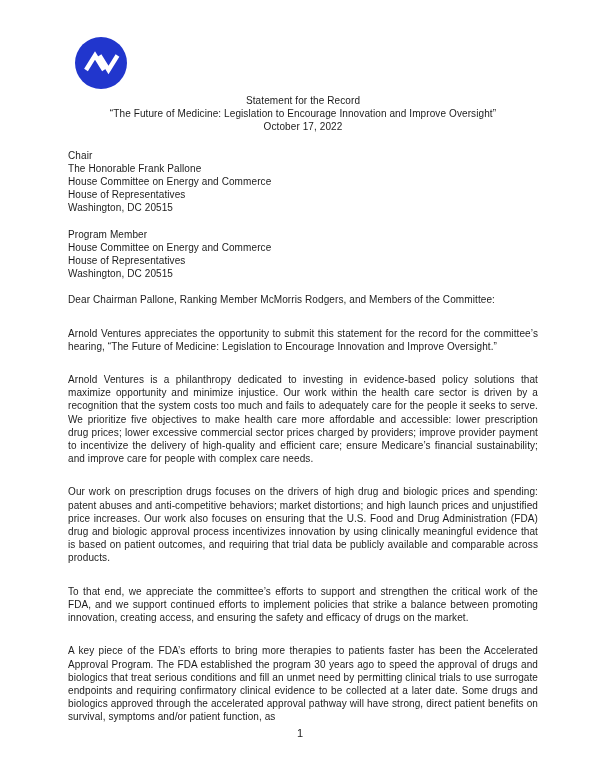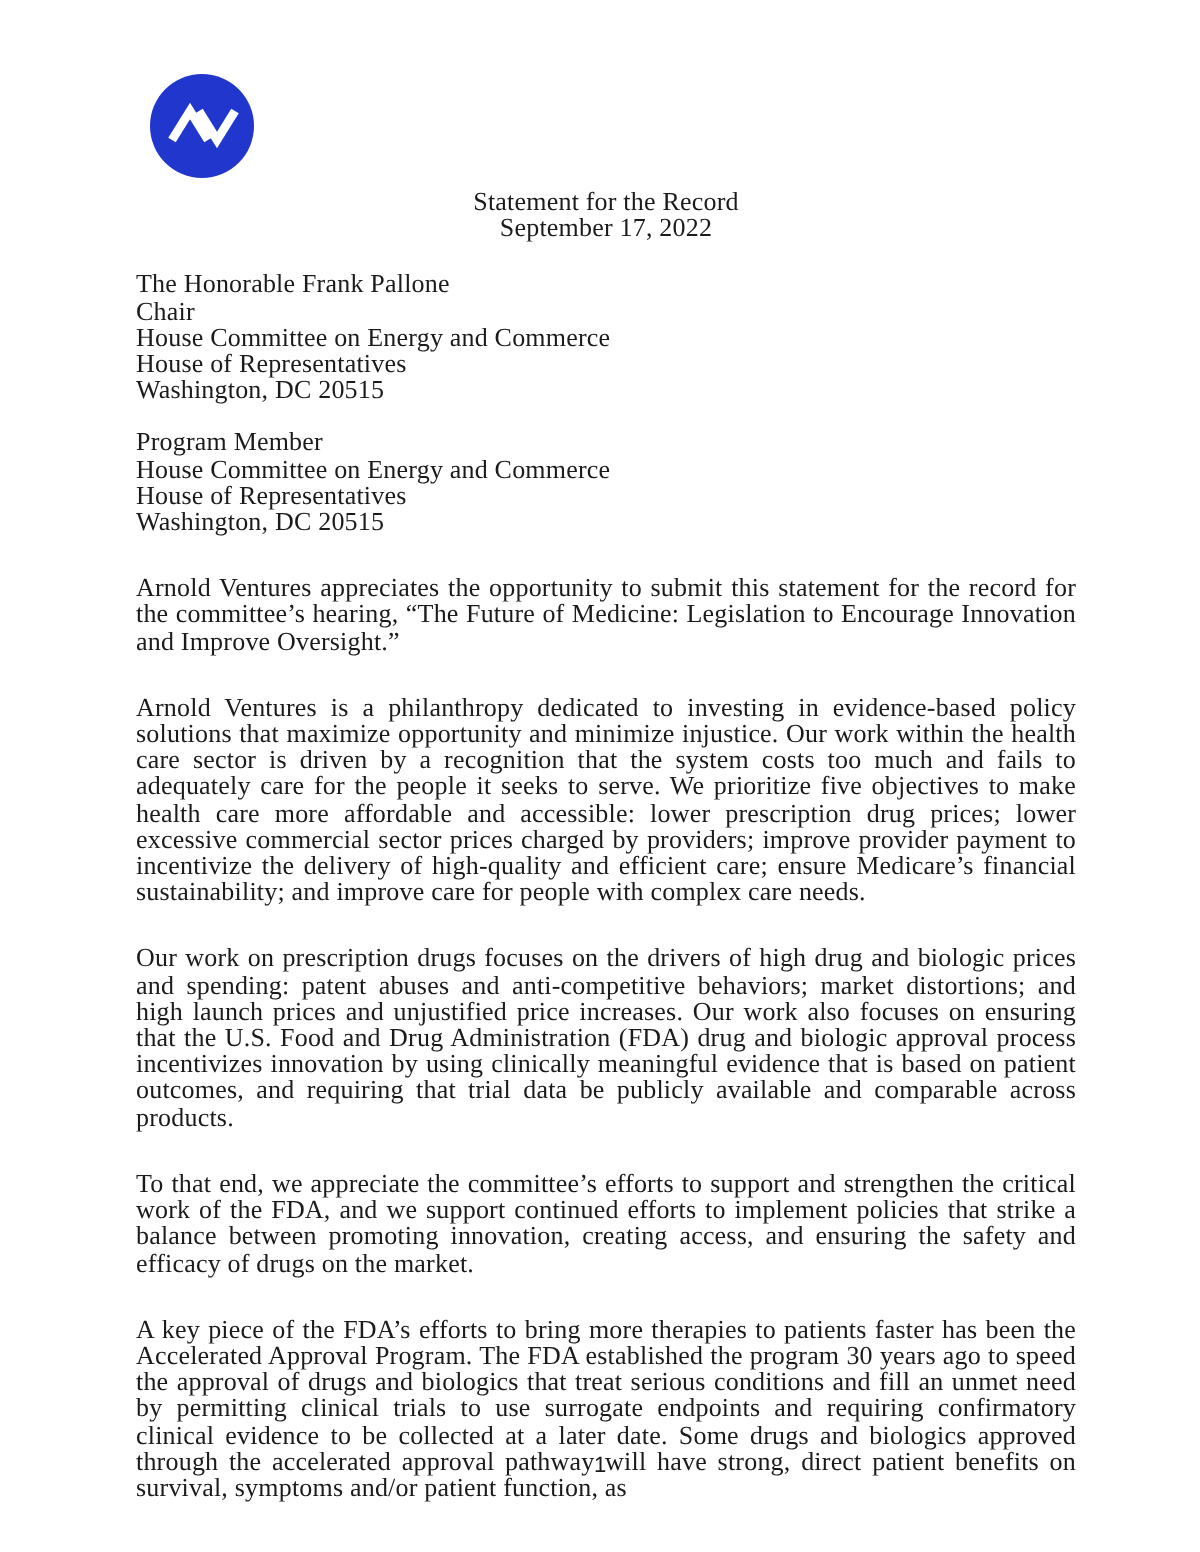--- a/index.html
+++ b/index.html
@@ -18,24 +18,23 @@
   .logo {
     position: absolute;
     left: 75px; top: 37px;
     width: 52px; height: 52px;
   }
   .logo svg { display: block; width: 52px; height: 52px; }
   .content {
     position: absolute;
     left: 68px; top: 94px;
     width: 470px;
-    font-size: 13px;
+    font-size: 10px;
     line-height: 13.2px;
     letter-spacing: 0.1px;
-    font-family: Liberation Serif, serif;
   }
   .title-block {
     text-align: center;
     margin-bottom: 15px;
   }
   .recipient {
     margin-bottom: 13px;
   }
   .salutation {
     margin-bottom: 11px;
@@ -64,38 +63,40 @@
       <circle cx="26" cy="26" r="26" fill="#2136cd"></circle>
       <polyline points="11,33 20,18.5 29,33" fill="none" stroke="#ffffff" stroke-width="4.4" stroke-linejoin="miter"></polyline>
       <polyline points="24.5,18.5 33.5,33 42.5,18.5" fill="none" stroke="#ffffff" stroke-width="4.4" stroke-linejoin="miter"></polyline>
     </svg>
   </div>
 
   <div class="content">
 
     <div class="title-block">
       <div>Statement for the Record</div>
-      <div>September 17, 2022</div>
+      <div>“The Future of Medicine: Legislation to Encourage Innovation and Improve Oversight”</div>
+      <div>October 17, 2022</div>
     </div>
 
     <div class="recipient">
+      <div>Chair</div>
       <div>The Honorable Frank Pallone</div>
-      <div>Chair</div>
       <div>House Committee on Energy and Commerce</div>
       <div>House of Representatives</div>
       <div>Washington, DC 20515</div>
     </div>
 
     <div class="recipient">
       <div>Program Member</div>
       <div>House Committee on Energy and Commerce</div>
       <div>House of Representatives</div>
       <div>Washington, DC 20515</div>
     </div>
 
+    <div class="salutation">Dear Chairman Pallone, Ranking Member McMorris Rodgers, and Members of the Committee:</div>
 
     <p class="para">Arnold Ventures appreciates the opportunity to submit this statement for the record for the committee’s hearing, “The Future of Medicine: Legislation to Encourage Innovation and Improve Oversight.”</p>
     <p class="para">Arnold Ventures is a philanthropy dedicated to investing in evidence-based policy solutions that maximize opportunity and minimize injustice. Our work within the health care sector is driven by a recognition that the system costs too much and fails to adequately care for the people it seeks to serve. We prioritize five objectives to make health care more affordable and accessible: lower prescription drug prices; lower excessive commercial sector prices charged by providers; improve provider payment to incentivize the delivery of high-quality and efficient care; ensure Medicare’s financial sustainability; and improve care for people with complex care needs.</p>
     <p class="para">Our work on prescription drugs focuses on the drivers of high drug and biologic prices and spending: patent abuses and anti-competitive behaviors; market distortions; and high launch prices and unjustified price increases. Our work also focuses on ensuring that the U.S. Food and Drug Administration (FDA) drug and biologic approval process incentivizes innovation by using clinically meaningful evidence that is based on patient outcomes, and requiring that trial data be publicly available and comparable across products.</p>
     <p class="para">To that end, we appreciate the committee’s efforts to support and strengthen the critical work of the FDA, and we support continued efforts to implement policies that strike a balance between promoting innovation, creating access, and ensuring the safety and efficacy of drugs on the market.</p>
     <p class="para">A key piece of the FDA’s efforts to bring more therapies to patients faster has been the Accelerated Approval Program. The FDA established the program 30 years ago to speed the approval of drugs and biologics that treat serious conditions and fill an unmet need by permitting clinical trials to use surrogate endpoints and requiring confirmatory clinical evidence to be collected at a later date. Some drugs and biologics approved through the accelerated approval pathway will have strong, direct patient benefits on survival, symptoms and/or patient function, as</p>
 
   </div>
 
   <div class="footer-pagenum">1</div>

